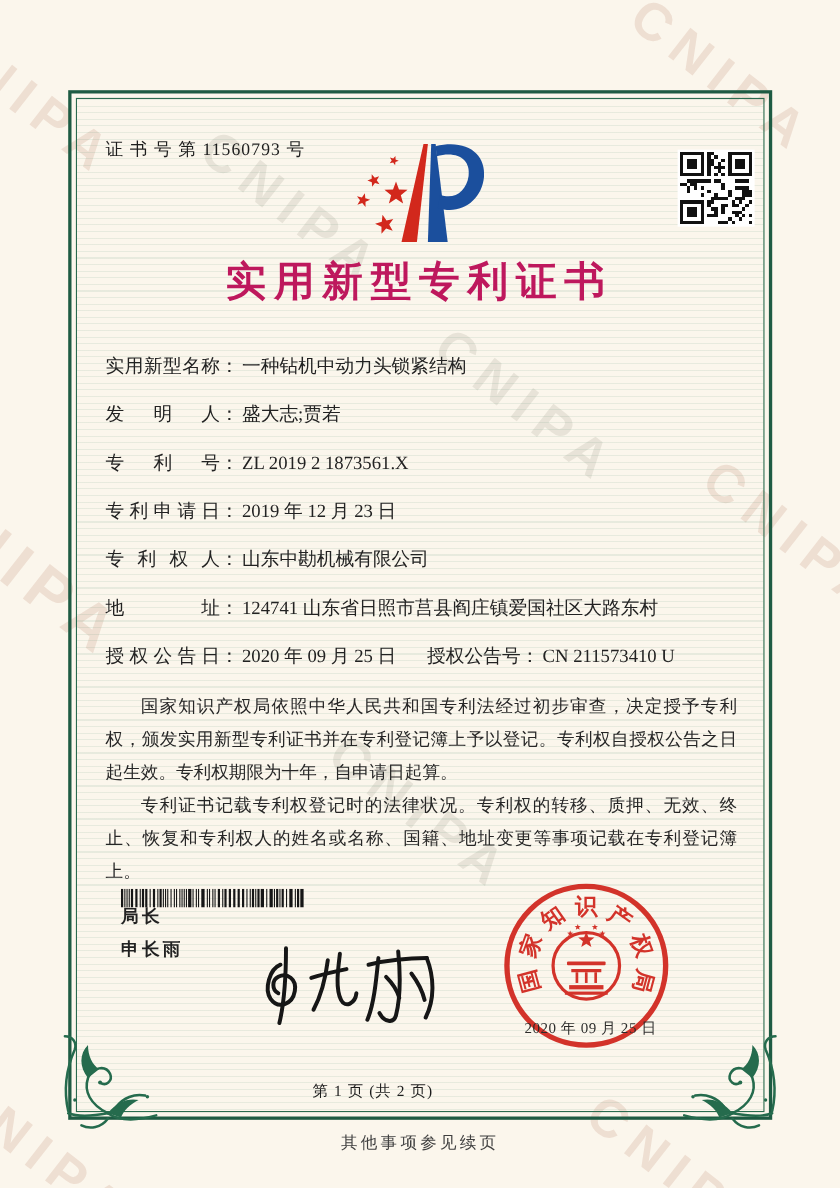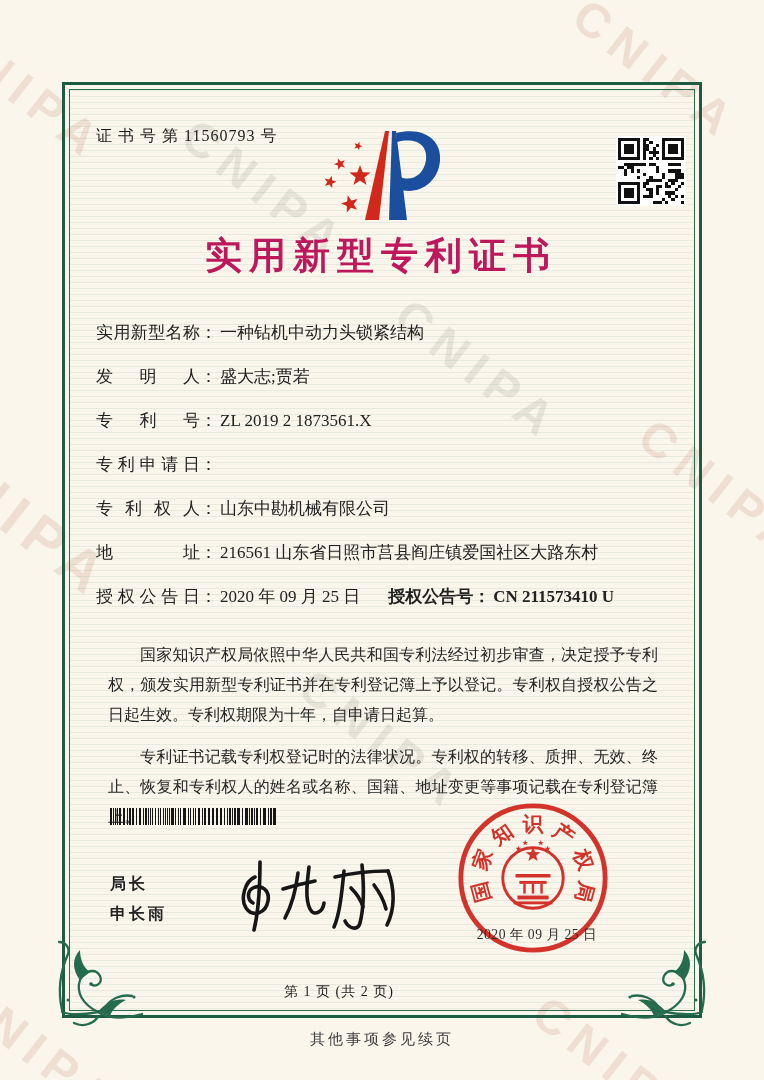--- a/index.html
+++ b/index.html
@@ -22,26 +22,26 @@
   .cert-no{position:absolute;left:96px;top:126px;font-size:16px;letter-spacing:1px;text-align:right;}
   .logo{position:absolute;left:318px;top:116px;width:146px;height:114px;}
   .qr{position:absolute;left:616px;top:136px;width:66px;height:66px;background:#fff;padding:2px;}
   .doc-title{position:absolute;left:63px;top:231px;width:636px;text-align:center;
       font-size:37px;font-weight:600;letter-spacing:7px;color:#be185d;}
   .fields{position:absolute;left:96px;top:320px;display:flex;flex-direction:column;gap:19px;
       font-size:17px;line-height:25px;color:#222;}
   .frow{display:flex;white-space:nowrap;}
   .flabel{display:inline-block;width:104px;text-align:justify;text-align-last:justify;}
   .fvalue{margin-left:3px;}
-  .grp2{margin-left:28px;font-weight:bold;}
+  .grp2{margin-left:28px;}
   .paras{position:absolute;left:96px;top:628px;width:574px;font-size:16px;line-height:30px;
       text-align:justify;color:#262626;}
-  .paras p{margin:12px;text-indent:2em;}
+  .paras p{margin:0;text-indent:2em;}
   .barcode{position:absolute;left:110px;top:808px;width:168px;height:17px;}
-  .sig-block{position:absolute;left:110px;top:869px;font-family:"Liberation Sans","DejaVu Sans",sans-serif;
+  .sig-block{position:absolute;left:110px;top:819px;font-family:"Liberation Sans","DejaVu Sans",sans-serif;
       font-weight:600;font-size:16px;letter-spacing:3px;line-height:30px;color:#222;}
   .sig-script{position:absolute;left:225px;top:856px;width:176px;height:78px;}
   .seal{position:absolute;left:455px;top:800px;width:156px;height:156px;overflow:visible;opacity:0.93;}
   .orn{position:absolute;width:100px;height:88px;z-index:2;}
   .orn.left{left:46px;top:940px;}
   .orn.right{left:618px;top:940px;transform:scaleX(-1);}
   .page-info{position:absolute;left:63px;top:983px;width:552px;text-align:center;font-size:14px;letter-spacing:1px;}
   .cont-note{position:absolute;left:0;top:1030px;width:764px;text-align:center;font-size:15px;letter-spacing:3px;color:#404040;}
 </style>
 </head>
@@ -240,30 +240,31 @@
           <span class="fvalue">盛大志;贾若</span>
       </div>
       <div class="frow">
         <span class="flabel">专利号</span>
           <span>：</span>
           <span class="fvalue">ZL 2019 2 1873561.X</span>
       </div>
       <div class="frow">
         <span class="flabel">专利申请日</span>
           <span>：</span>
+          <span class="fvalue">2019 年 12 月 23 日</span>
       </div>
       <div class="frow">
         <span class="flabel">专利权人</span>
           <span>：</span>
           <span class="fvalue">山东中勘机械有限公司</span>
       </div>
       <div class="frow">
         <span class="flabel">地址</span>
           <span>：</span>
-          <span class="fvalue">216561 山东省日照市莒县阎庄镇爱国社区大路东村</span>
+          <span class="fvalue">124741 山东省日照市莒县阎庄镇爱国社区大路东村</span>
       </div>
       <div class="frow">
         <span class="flabel">授权公告日</span>
           <span>：</span>
           <span class="fvalue">2020 年 09 月 25 日</span>
         <span class="grp2"><span>授权公告号</span><span>：</span><span class="fvalue">CN 211573410 U</span></span>
       </div>
     </div>
 
     <div class="paras">

